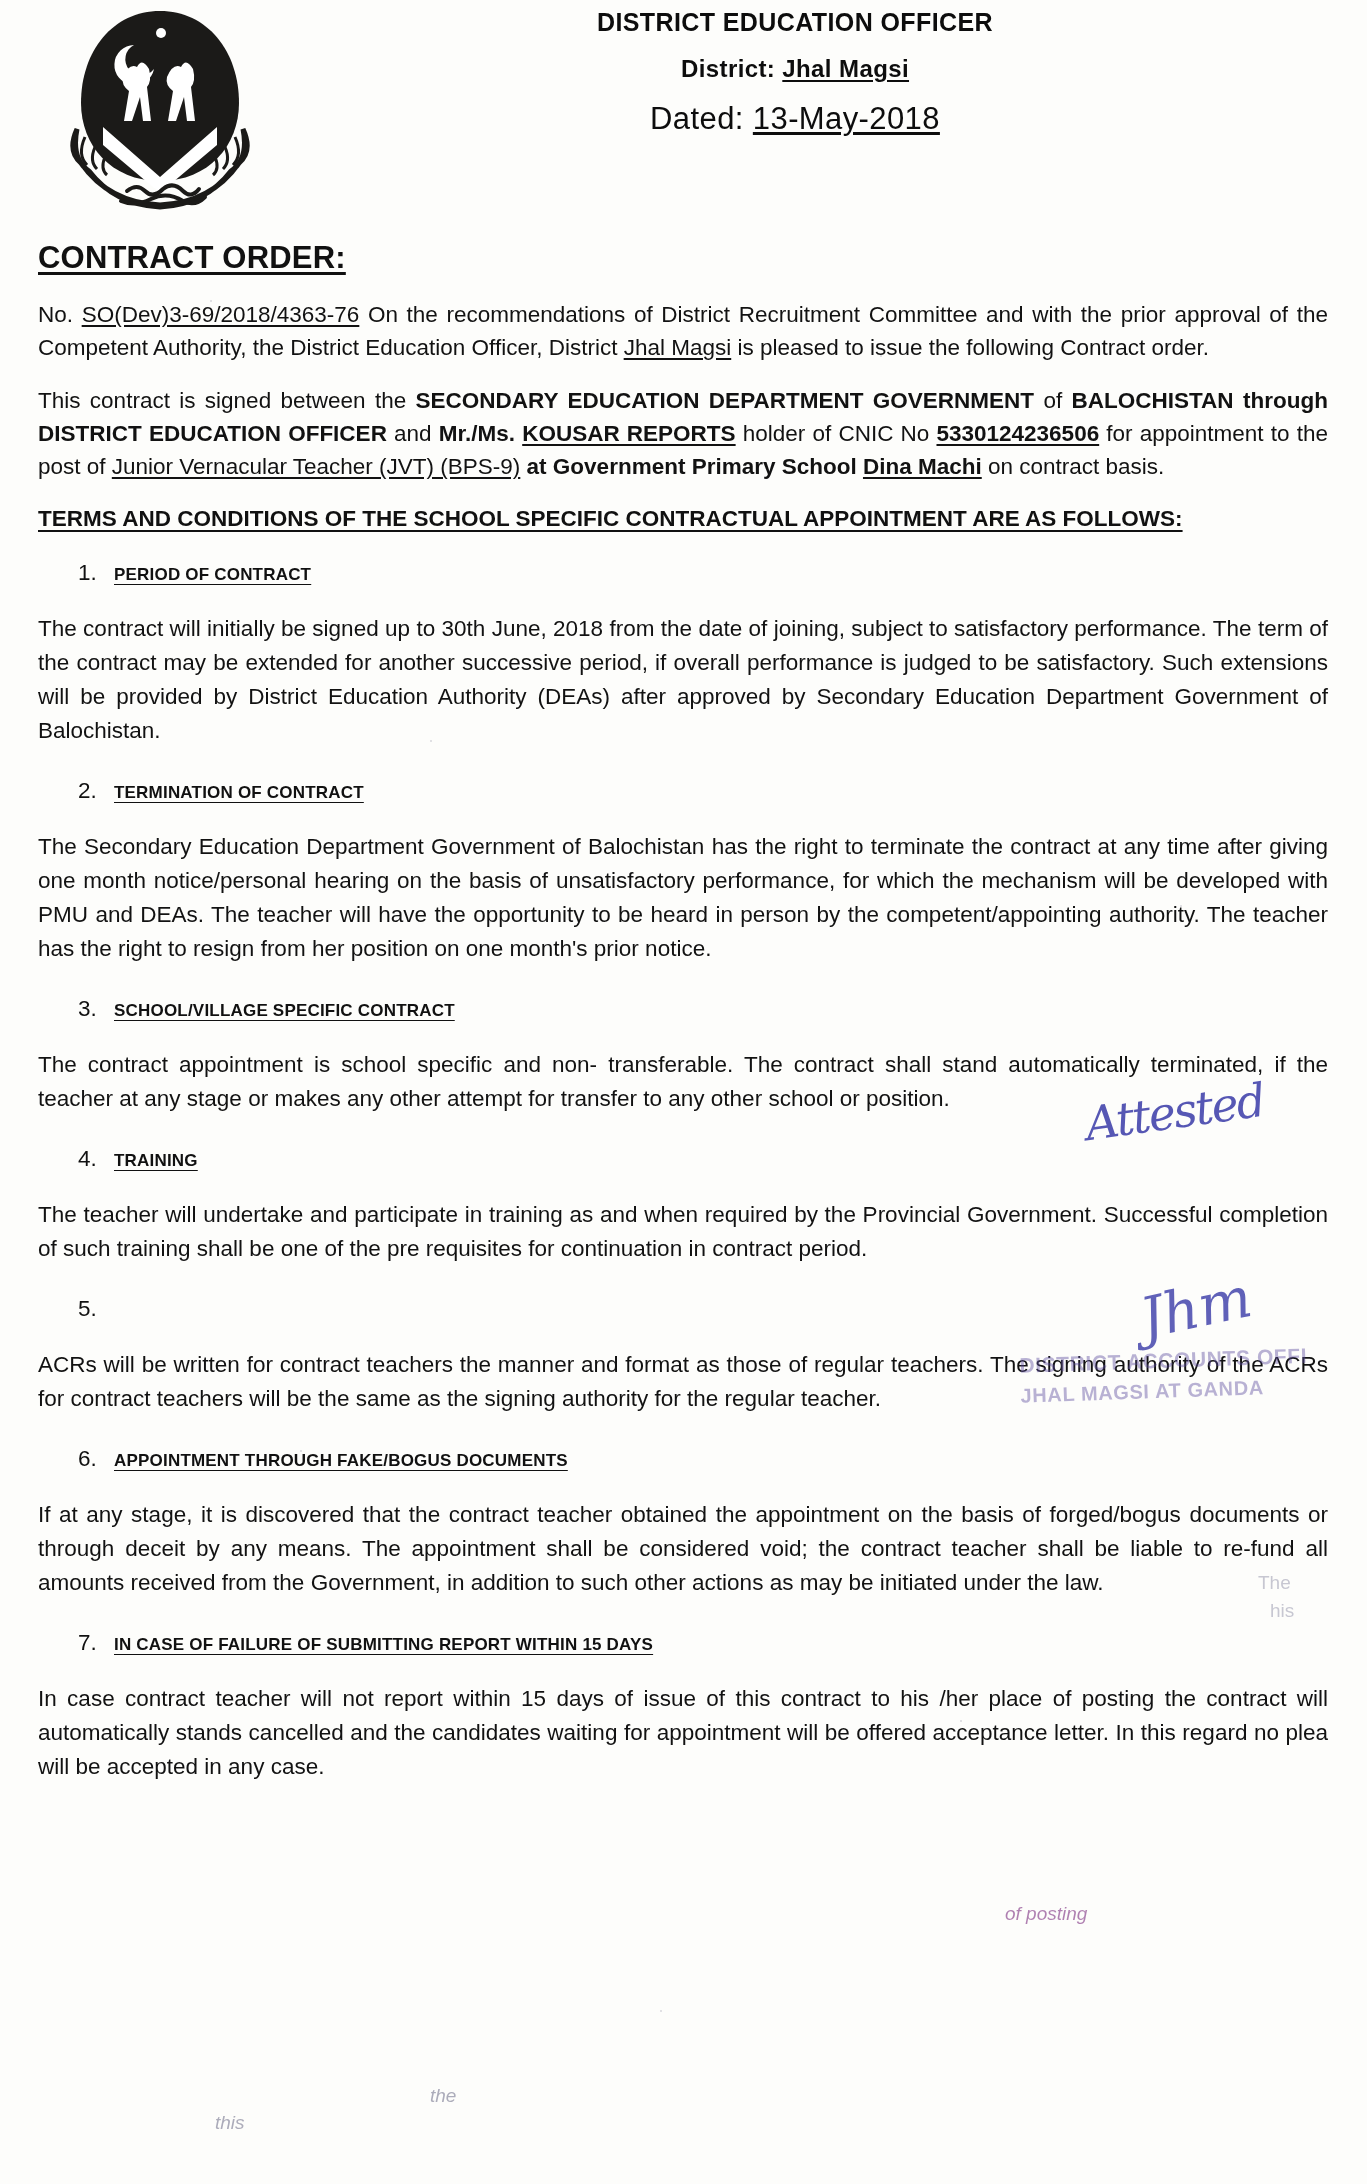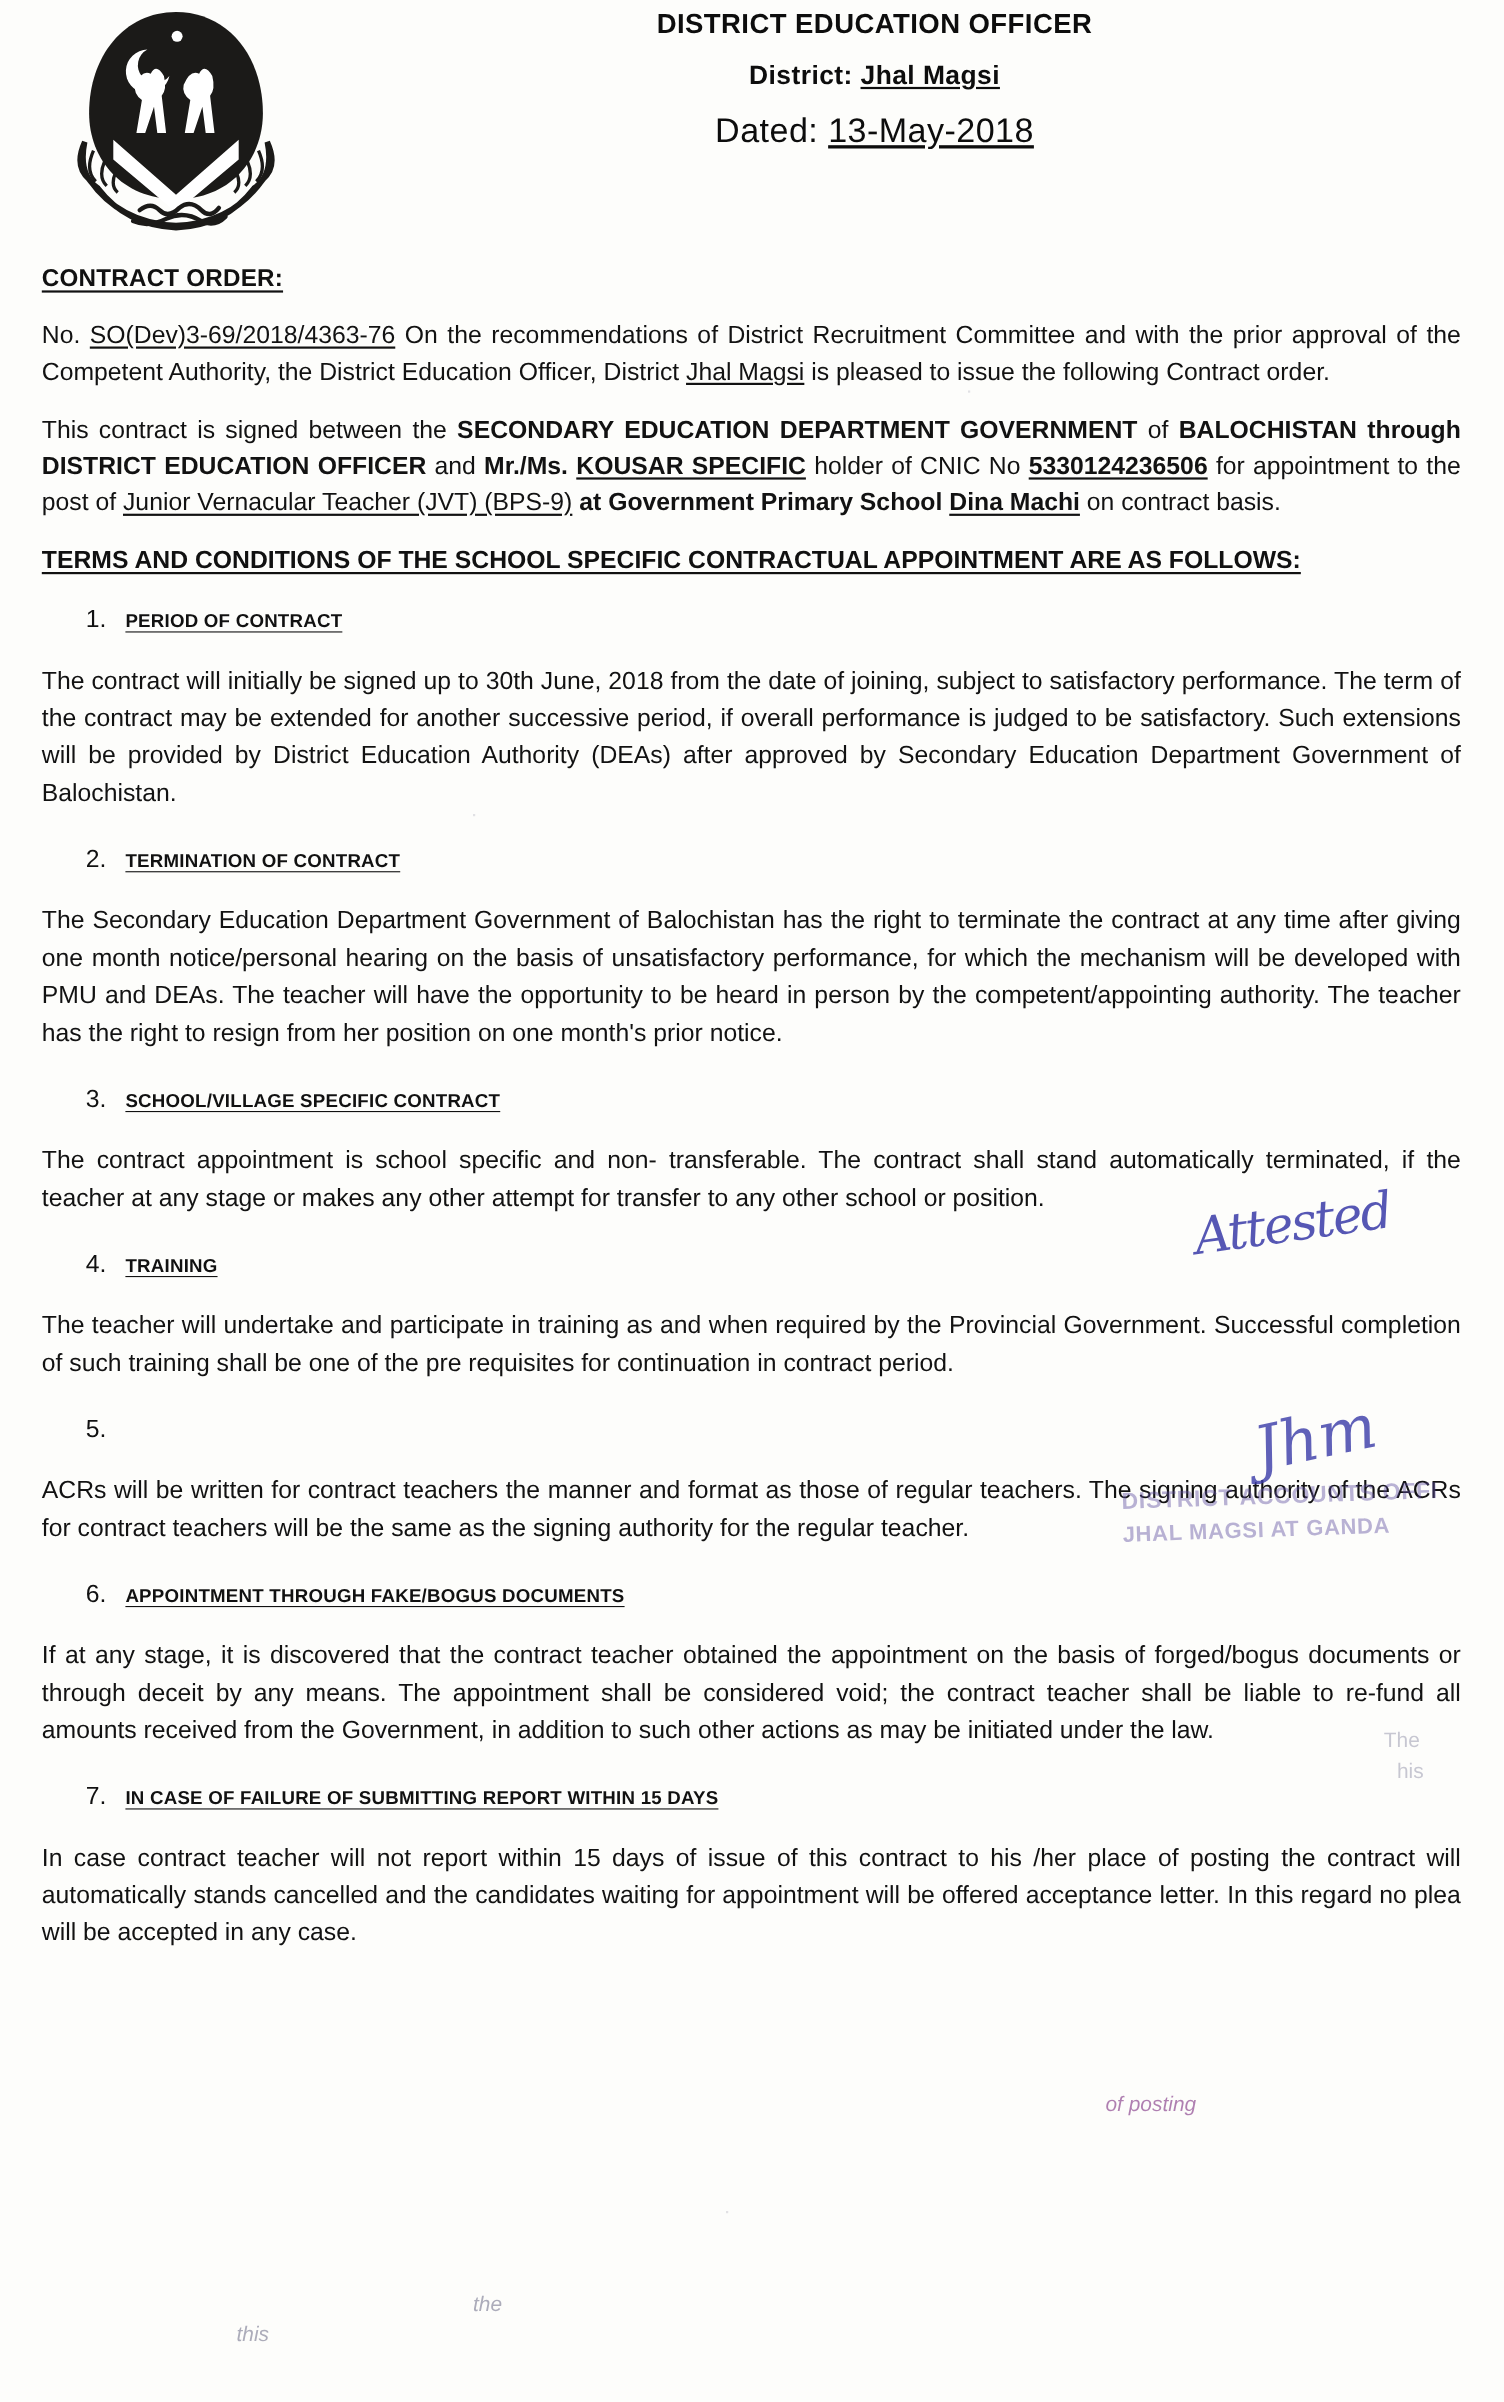--- a/index.html
+++ b/index.html
@@ -56,21 +56,21 @@
   .ub { text-decoration: underline; text-underline-offset: 3px; font-weight: bold; }
 
   
   .doc-body {
     position: absolute;
     left: 38px;
     top: 240px;
     width: 1290px;
   }
   .title-order {
-    font-size: 22px;
+    font-size: 31px;
     font-weight: bold;
     text-decoration: underline;
     text-underline-offset: 4px;
     margin: 0 0 22px 0;
     letter-spacing: 0.2px;
   }
   p.para {
     font-size: 22.5px;
     line-height: 33px;
     text-align: justify;
@@ -238,21 +238,21 @@
 
     <p class="para">
       <span>This contract is signed between the</span>
       <span class="b">SECONDARY EDUCATION DEPARTMENT GOVERNMENT</span>
       <span>of</span>
       <span class="b">BALOCHISTAN</span>
       <span class="b">through</span>
       <span class="b">DISTRICT EDUCATION OFFICER</span>
       <span>and</span>
       <span class="b">Mr./Ms.</span>
-      <span class="ub">KOUSAR SPECIFIC</span>
+      <span class="ub">KOUSAR REPORTS</span>
       <span>holder of CNIC No</span>
       <span class="ub">5330124236506</span>
       <span>for appointment to the post of</span>
       <span class="u">Junior Vernacular Teacher (JVT) (BPS-9)</span>
       <span class="b">at</span>
       <span class="b">Government Primary School</span>
       <span class="ub">Dina Machi</span>
       <span>on contract basis.</span>
     </p>
 

